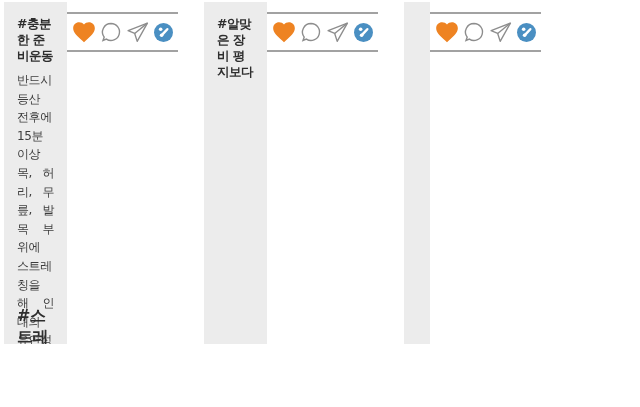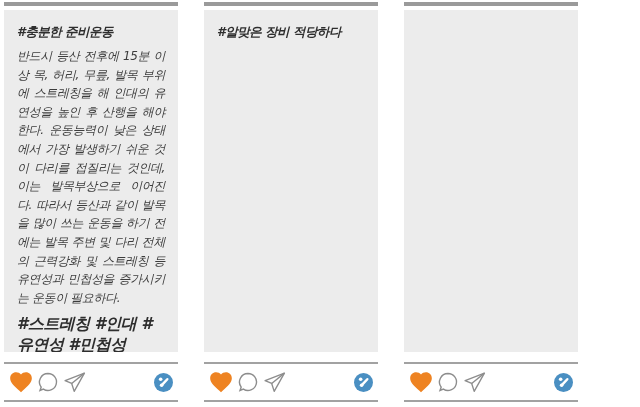--- a/index.html
+++ b/index.html
@@ -11,22 +11,20 @@
   .board {
     display: flex;
     gap: 26px;
     padding: 2px 0 0 4px;
     width: 640px;
   }
   .column {
     width: 174px;
     flex: 0 0 174px;
     display: flex;
-    flex-direction: column;
-    font-style: italic;
   }
   .top-bar {
     height: 4px;
     background: #9a9a9a;
     margin-bottom: 4px;
   }
   .card {
     position: relative;
     background: #ececec;
     height: 342px;
@@ -117,21 +115,21 @@
             <circle cx="7" cy="6.6" r="1.9" fill="#ffffff"></circle>
             <circle cx="8" cy="12.9" r="1.9" fill="#ffffff"></circle>
           </svg>
       </span>
     </div>
   </section>
 
   <section class="column">
     <div class="top-bar"></div>
     <article class="card">
-      <h3 class="card-title">#알맞은 장비 적당하다</h3>
+      <h3 class="card-title">#알맞은 장비 평지보다</h3>
     </article>
     <div class="action-bar">
       <span class="icon-btn">
         <svg width="26" height="26" viewBox="0 0 24 24">
             <path fill="#ee8322" d="M12 21.35l-1.45-1.32C5.4 15.36 2 12.28 2 8.5 2 5.42 4.42 3 7.5 3c1.74 0 3.41.81 4.5 2.09C13.09 3.81 14.76 3 16.5 3 19.58 3 22 5.42 22 8.5c0 3.78-3.4 6.86-8.55 11.54L12 21.35z"></path>
           </svg>
       </span>
       <span class="icon-btn">
         <svg width="24" height="24" viewBox="0 0 24 24" fill="none" stroke="#8d8d8d" stroke-width="1.4">
             <path d="M12 3.5a8.5 8.5 0 1 1-4.6 15.65L4 20.5l1.2-3.4A8.5 8.5 0 0 1 12 3.5z"></path>

